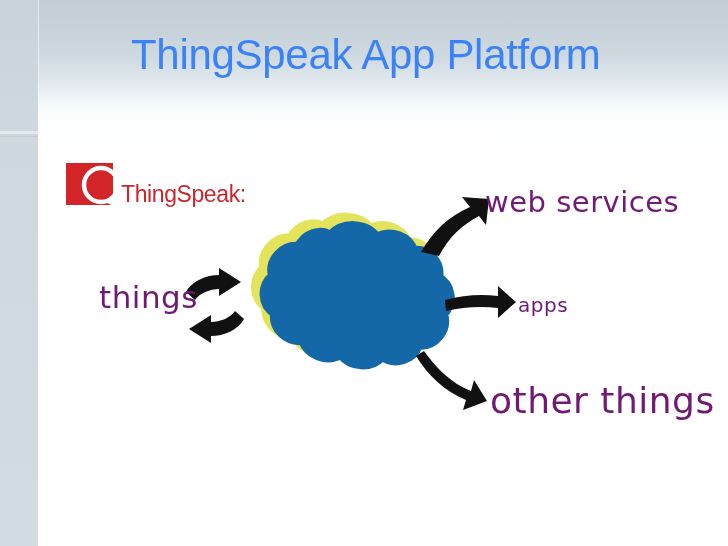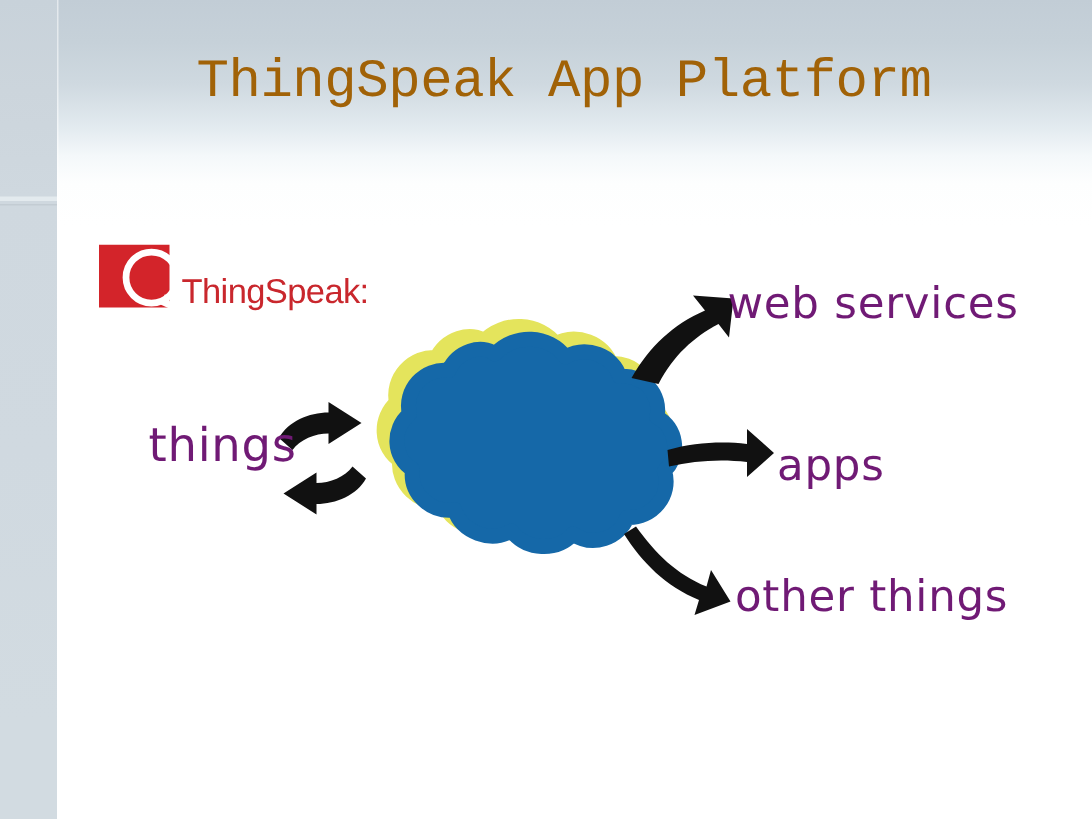--- a/index.html
+++ b/index.html
@@ -71,27 +71,26 @@
     height: 546px;
     background: rgba(255,255,255,0.55);
   }
 
   
   .page-title {
     position: absolute;
     left: 131px;
     top: 30px;
     width: 520px;
-    font-size: 36px;
+    font-size: 42px;
     font-weight: 400;
     line-height: 50px;
-    color: #a16207;
+    color: #3b82f6;
     letter-spacing: -0.3px;
     white-space: nowrap;
-    font-family: Liberation Mono, monospace;
   }
 
   
   .logo-block {
     position: absolute;
     left: 66px;
     top: 163px;
     width: 220px;
     height: 52px;
   }
@@ -140,27 +139,27 @@
   }
   .label-web-services {
     left: 485px;
     top: 185px;
     font-size: 29px;
     letter-spacing: 0.5px;
   }
   .label-apps {
     left: 518px;
     top: 293px;
-    font-size: 29px;
+    font-size: 20px;
     letter-spacing: 0.5px;
   }
   .label-other-things {
     left: 490px;
     top: 380px;
-    font-size: 29px;
+    font-size: 36px;
     letter-spacing: 0.5px;
   }
 </style>
 </head>
 <body>
 
 <div id="slide">
 
   <div class="bg-gradient"></div>
   <div class="sidebar-strip"></div>

